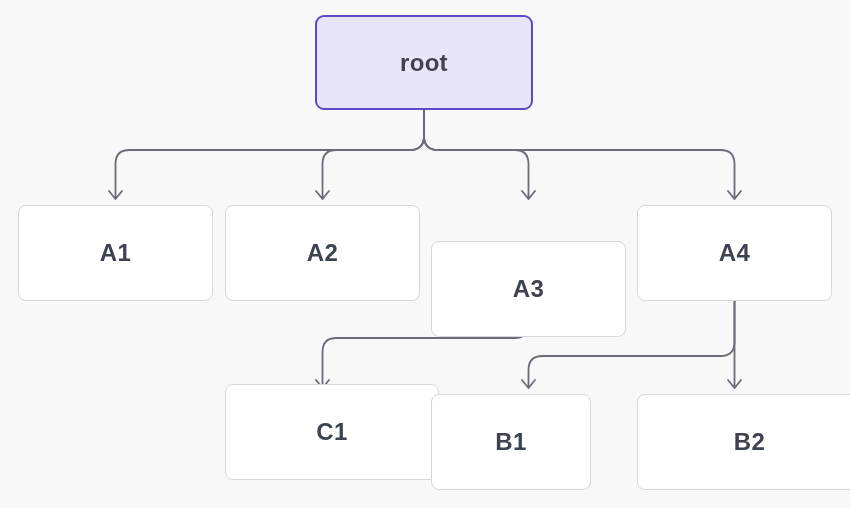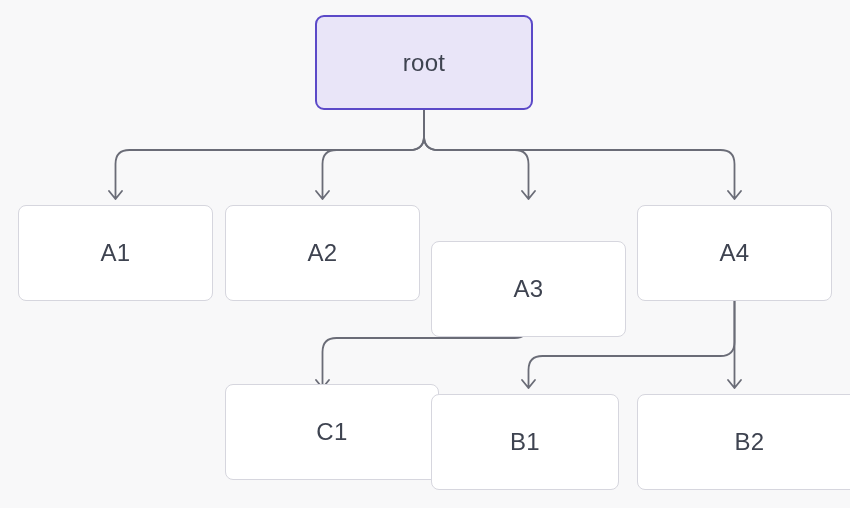--- a/index.html
+++ b/index.html
@@ -37,21 +37,21 @@
   }
   .node{
     position:absolute;
     box-sizing:border-box;
     display:flex;align-items:center;justify-content:center;
     background:var(--node-fill);
     border:1px solid var(--node-border);
     border-radius:8px;
     color:var(--text);
     font-size:24px;
-    font-weight:normal;
+    font-weight:bold;
     letter-spacing:0.3px;
     cursor:default;
   }
   .node.root{
     background:var(--root-fill);
     border:2px solid var(--root-border);
     border-radius:9px;
   }
 </style>
 </head>
@@ -79,19 +79,19 @@
   </div>
   <div class="node" style="left: 431px; top: 205px; width: 195px; height: 96px; margin-top: 36px;">
     <span>A3</span>
   </div>
   <div class="node" style="left: 637px; top: 205px; width: 195px; height: 96px;">
     <span>A4</span>
   </div>
   <div class="node" style="left: 225px; top: 384px; width: 214px; height: 96px;">
     <span>C1</span>
   </div>
-  <div class="node" style="left: 431px; top: 394px; width: 188px; height: 96px;">
+  <div class="node" style="left: 431px; top: 394px; width: 160px; height: 96px;">
     <span>B1</span>
   </div>
   <div class="node" style="left: 637px; top: 394px; width: 225px; height: 96px;">
     <span>B2</span>
   </div>
 </div>
 
 </body></html>

